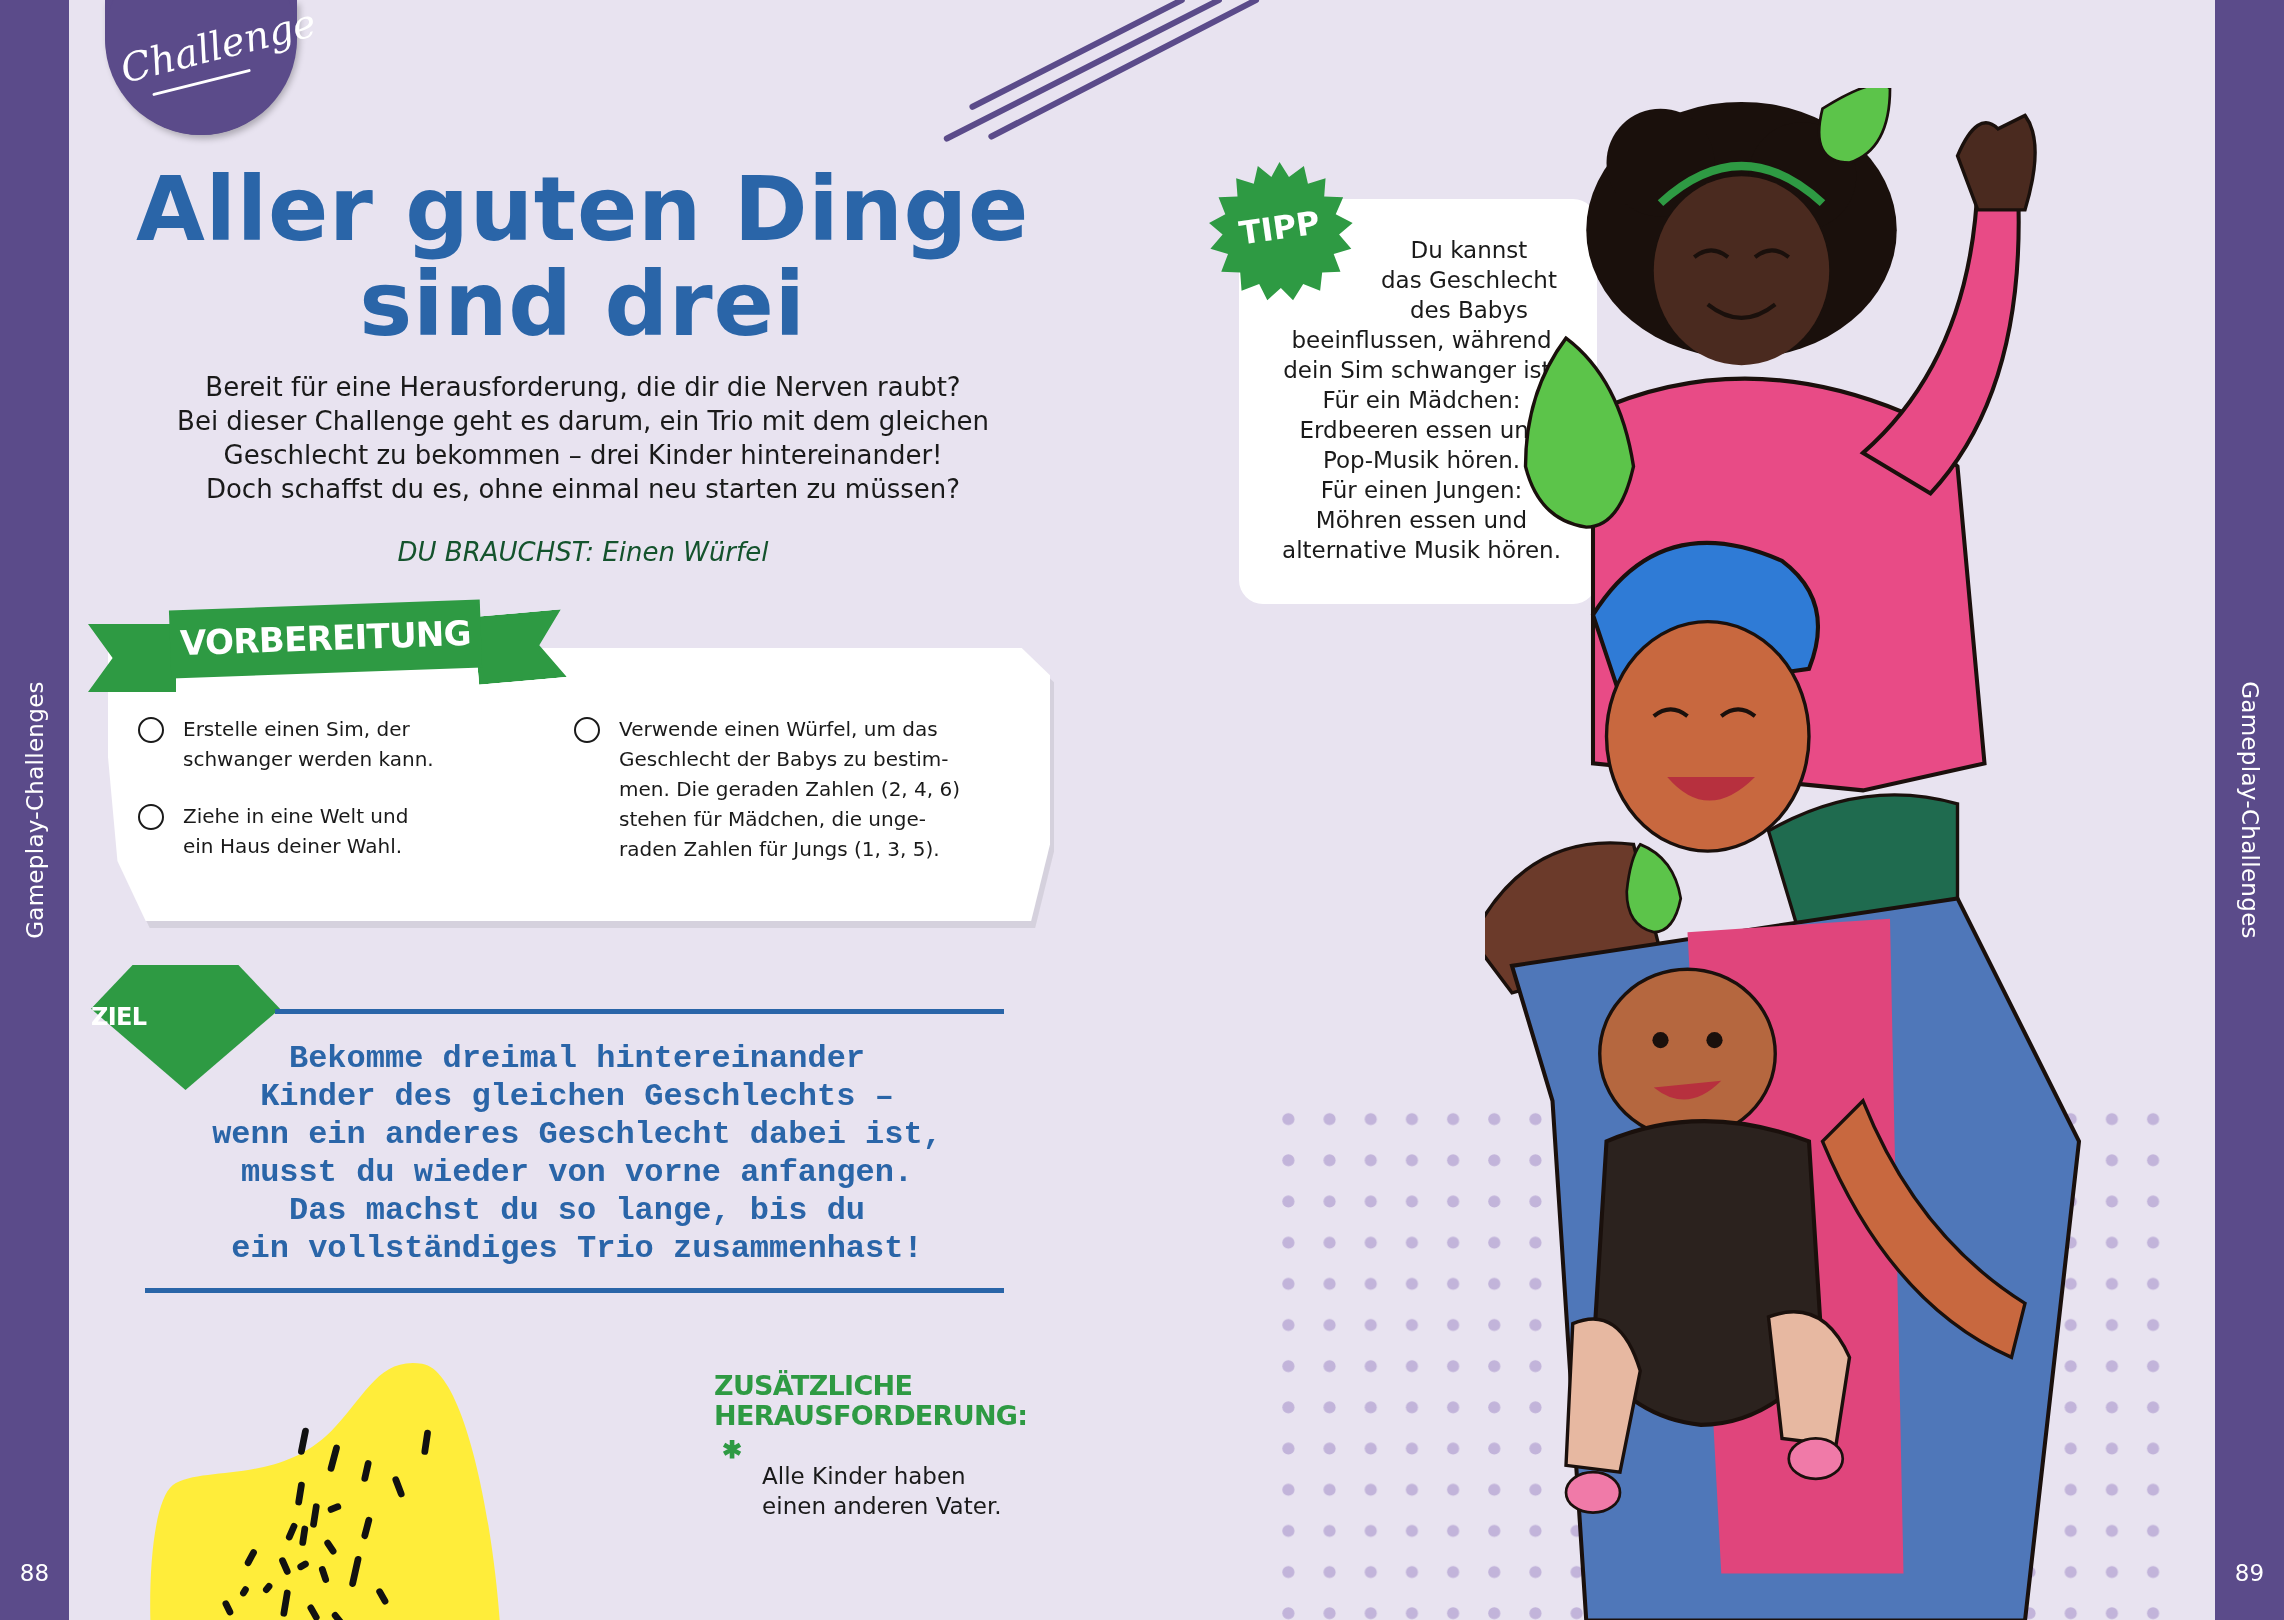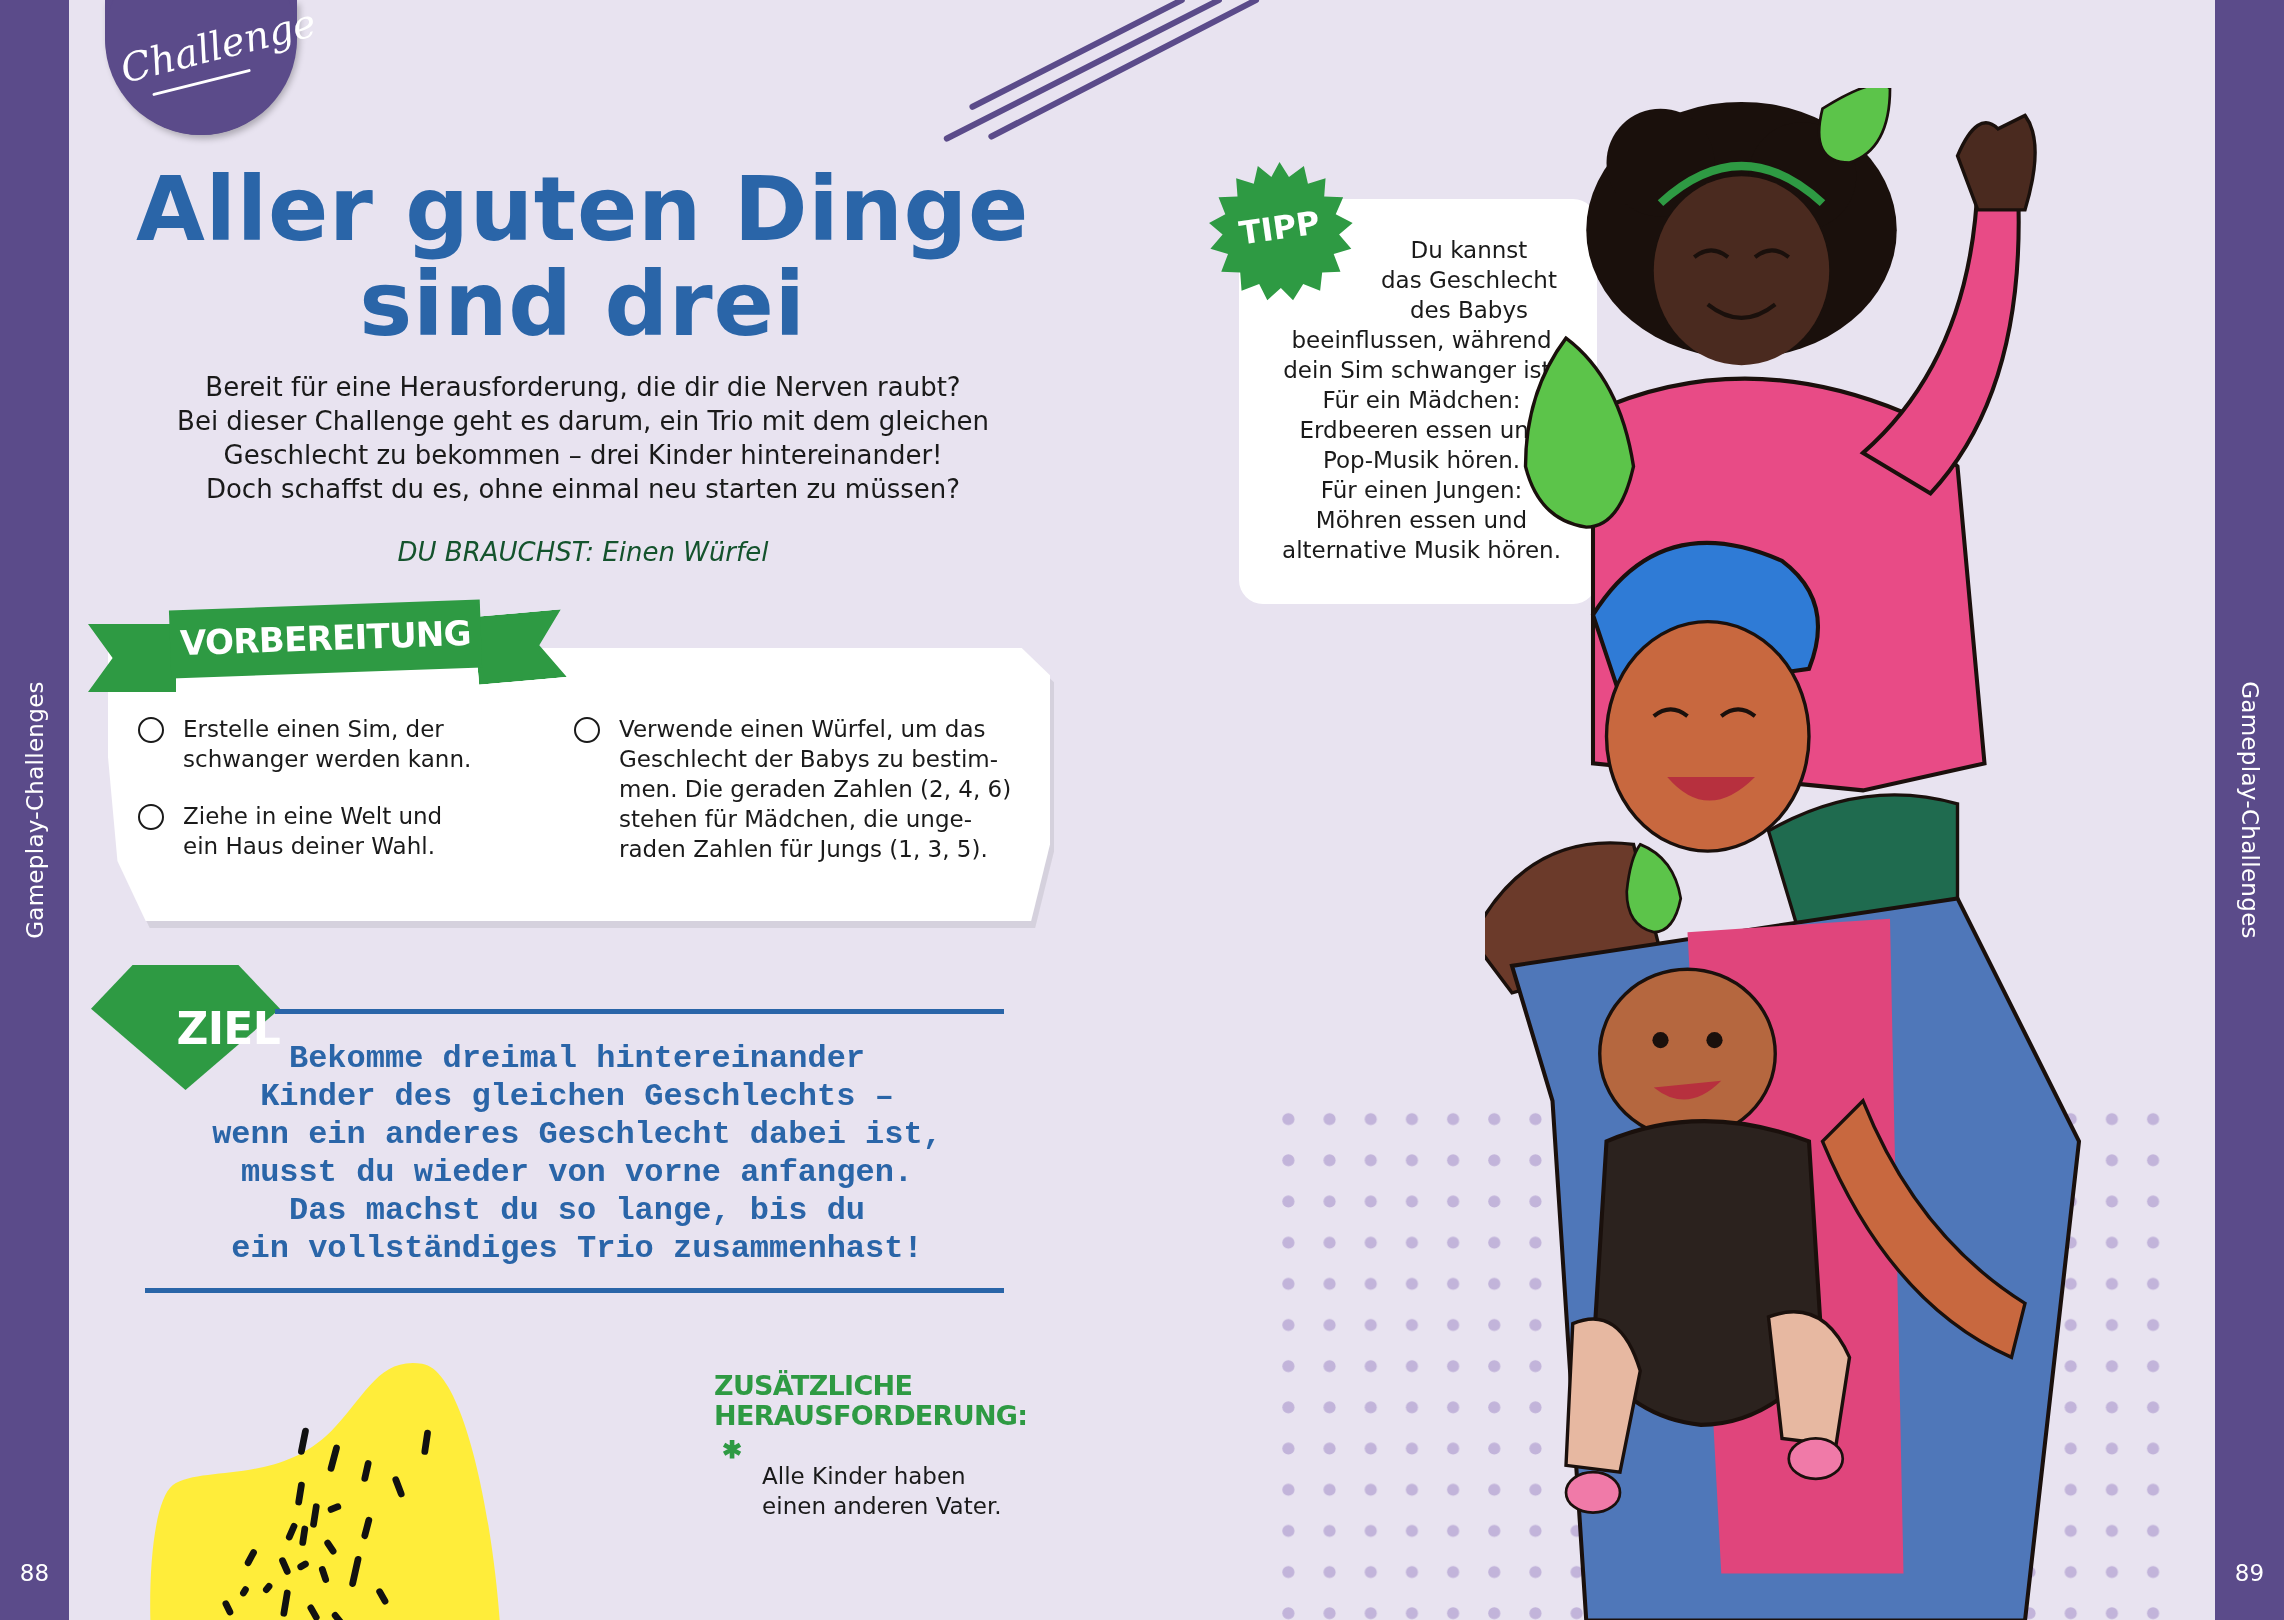--- a/index.html
+++ b/index.html
@@ -104,33 +104,33 @@
   }
   .checklist-col { position: absolute; }
   .checklist-col.col1 { left: 138px; top: 714px; width: 378px; }
   .checklist-col.col2 { left: 574px; top: 714px; width: 459px; }
   .check-item { display: flex; align-items: flex-start; margin-bottom: 27px; }
   .check-circle {
     flex: 0 0 auto; width: 26px; height: 26px; border: 2.7px solid #1a1a1a; border-radius: 50%;
     margin-right: 19px; margin-top: 2.7px; background: #fff;
   }
   .check-text {
-    font-family: "DejaVu Sans", sans-serif; font-size: 23px; line-height: 30px; color: #1a1a1a;
+    font-family: "DejaVu Sans", sans-serif; font-size: 20px; line-height: 30px; color: #1a1a1a;
     white-space: pre-line;
   }
 
   
   .goal-gem {
     position: absolute; left: 91px; top: 965px; width: 189px; height: 125px;
     background: #2e9a43;
     clip-path: polygon(22% 0, 78% 0, 100% 35%, 50% 100%, 0 35%);
   }
   .goal-label {
-    position: absolute; left: 91px; top: 1003px; width: 189px; text-align: right;
-    color: #fff; font-family: "DejaVu Sans", sans-serif; font-weight: bold; font-size: 44px;
+    position: absolute; left: 91px; top: 1003px; width: 189px; text-align: left;
+    color: #fff; font-family: "DejaVu Sans", sans-serif; font-weight: bold; font-size: 24px;
     letter-spacing: -0.7px;
   }
   .goal-rule {
     position: absolute; height: 4.7px; background: #2a65a8;
   }
   .goal-rule.top { left: 275px; top: 1009px; width: 729px; }
   .goal-rule.bottom { left: 145px; top: 1288px; width: 859px; }
   .goal-text {
     position: absolute; left: 162px; top: 1040px; width: 830px; text-align: center;
     color: #2a65a8; font-family: Liberation Mono, monospace; font-weight: bold;

